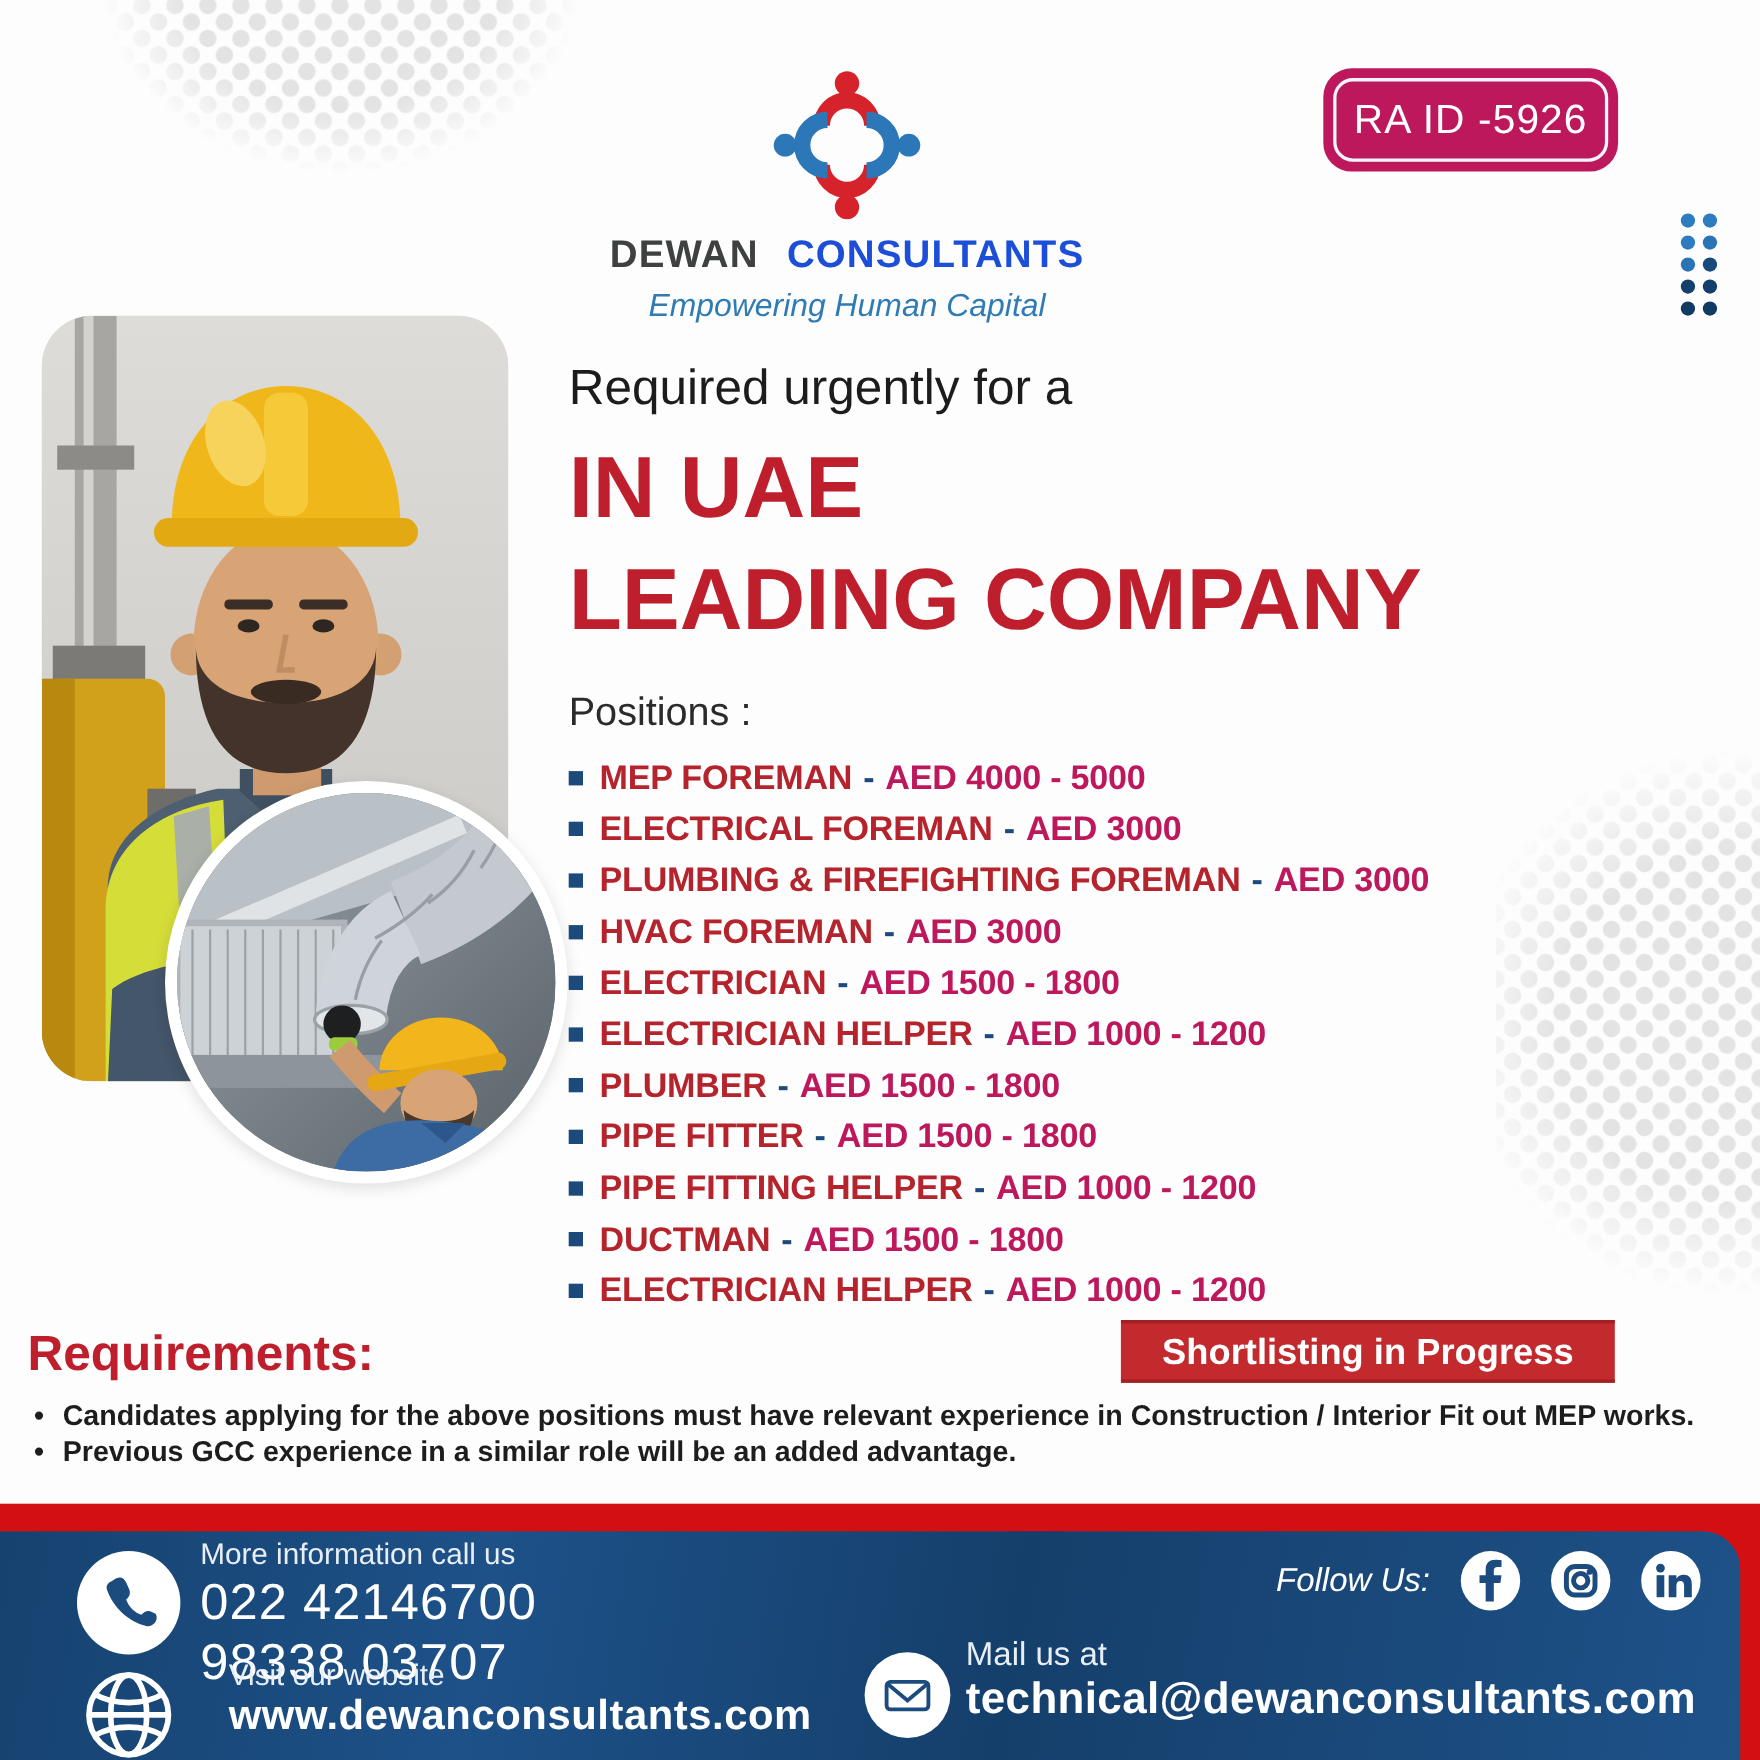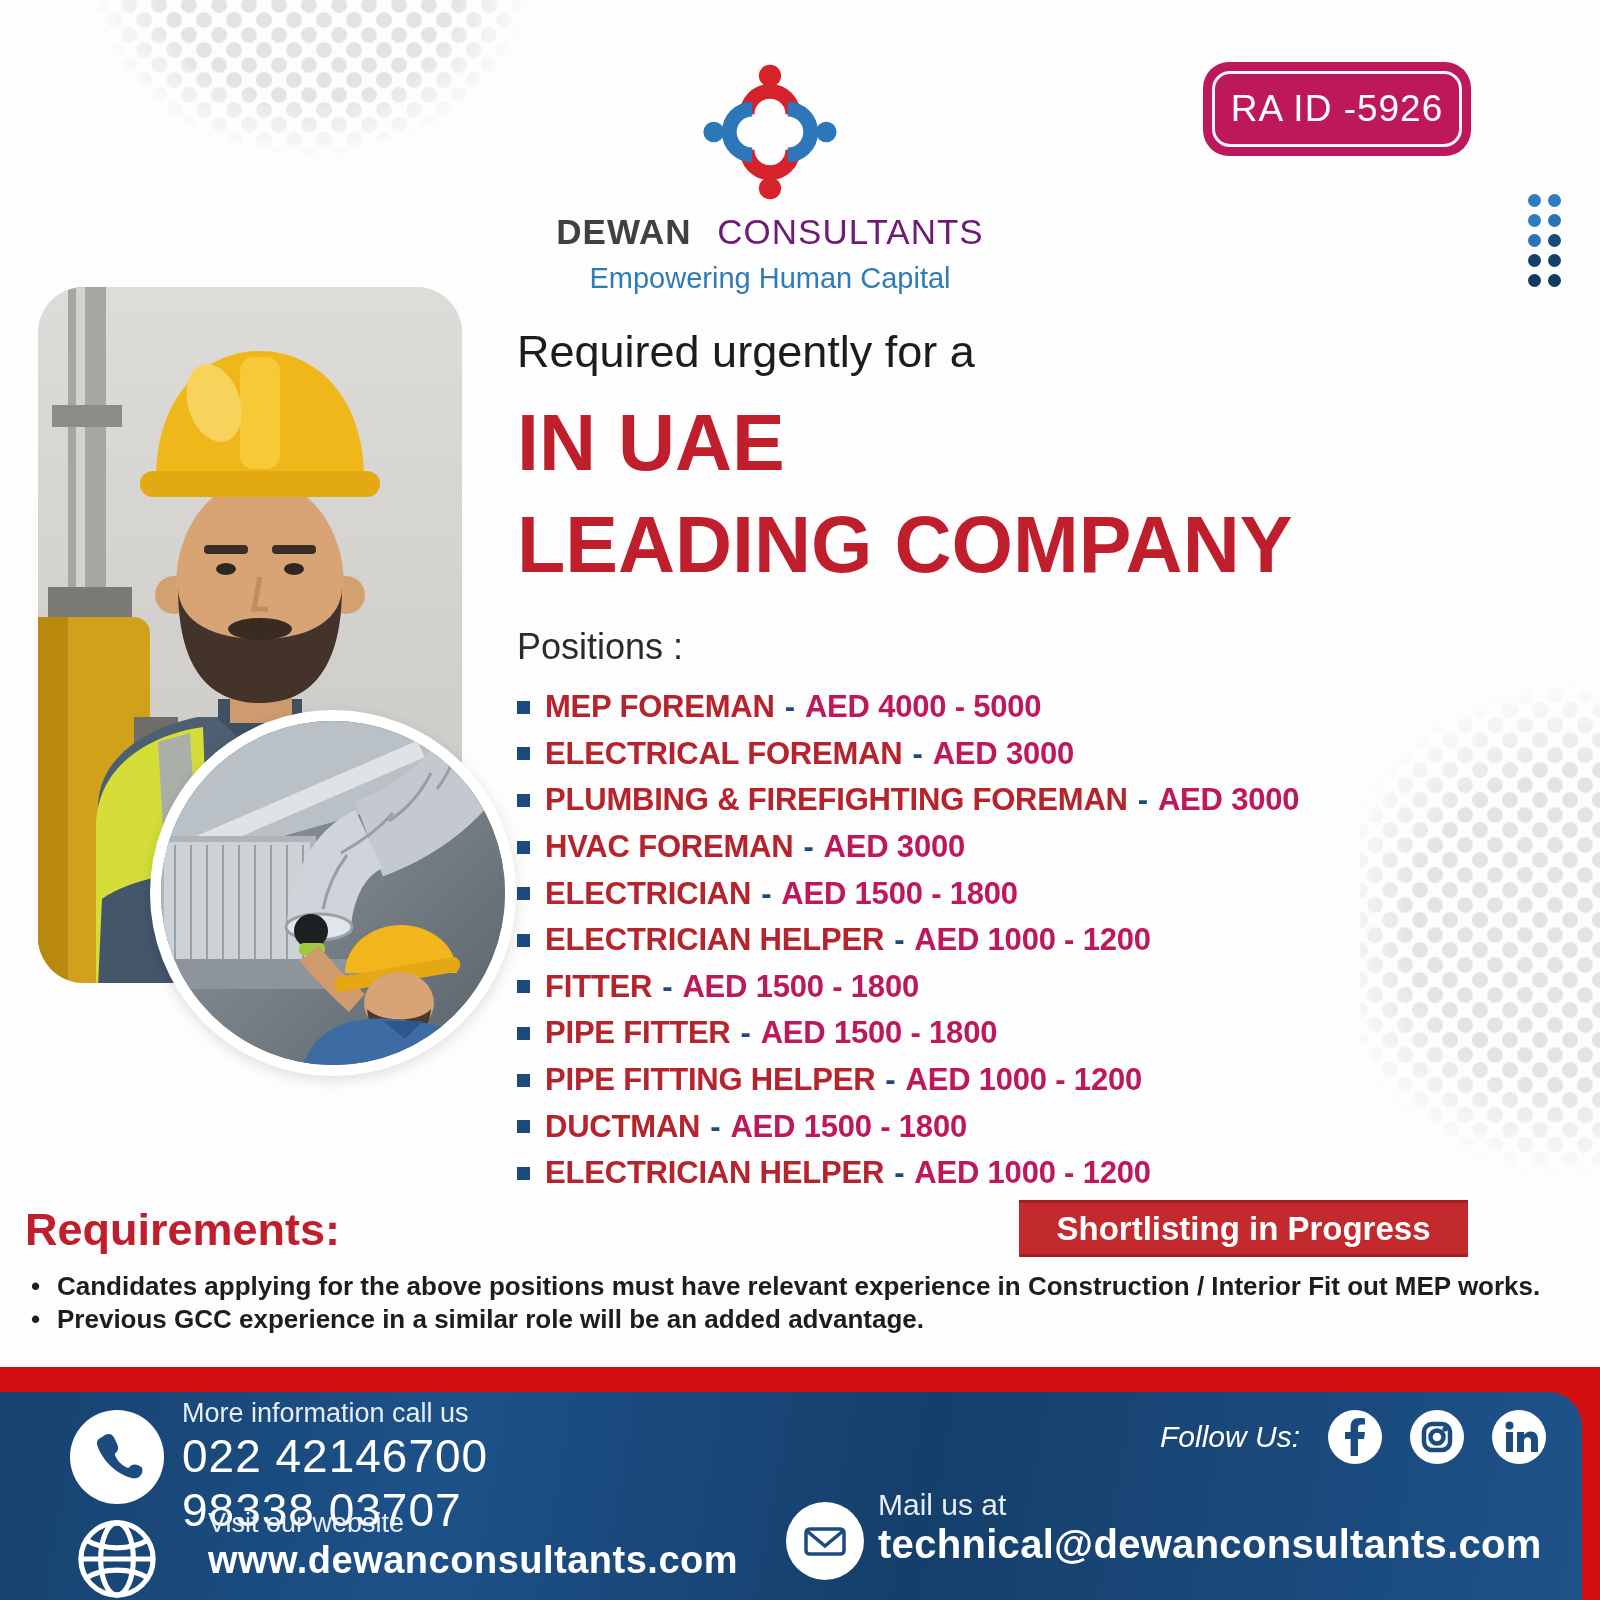--- a/index.html
+++ b/index.html
@@ -25,22 +25,22 @@
   .halftone.right{
     right:-70px;top:680px;width:310px;height:500px;
     -webkit-mask-image:radial-gradient(circle at 68% 50%,#000 48%,transparent 76%);
             mask-image:radial-gradient(circle at 68% 50%,#000 48%,transparent 76%);
   }
   
   .brand{position:absolute;left:520px;top:58px;width:500px;text-align:center;}
   .brand svg.mark{display:block;margin:0 auto;}
   .brand-line{margin-top:6px;font-size:35px;letter-spacing:1px;white-space:nowrap;}
   .brand-line .b1{color:#3f4040;font-weight:700;}
-  .brand-line .b2{color:#701a75;font-weight:400;margin-left:15px;}
-  .brand-tagline{margin-top:10px;font-size:29px;color:#2f7cb5;}
+  .brand-line .b2{color:#1d4ed8;font-weight:700;margin-left:15px;}
+  .brand-tagline{margin-top:10px;font-size:29px;color:#2f7cb5;font-style:italic;}
   .ra-badge{
     position:absolute;left:1203px;top:62px;width:268px;height:94px;
     background:#be185d;border-radius:26px;display:flex;align-items:center;justify-content:center;
   }
   .ra-badge .inner{
     position:absolute;inset:9px;border:3px solid #f2f6fa;border-radius:18px;
   }
   .ra-badge .txt{position:relative;color:#ffffff;font-size:37px;letter-spacing:1px;}
   .dots-grid{
     position:absolute;left:1528px;top:194px;display:grid;
@@ -311,21 +311,21 @@
 
         <li>
           <span class="sq"></span>
           <span class="pos-name">ELECTRICIAN HELPER</span>
           <span class="pos-sep">-</span>
           <span class="pos-salary">AED 1000 - 1200</span>
         </li>
 
         <li>
           <span class="sq"></span>
-          <span class="pos-name">FITTER</span>
+          <span class="pos-name">PLUMBER</span>
           <span class="pos-sep">-</span>
           <span class="pos-salary">AED 1500 - 1800</span>
         </li>
 
         <li>
           <span class="sq"></span>
           <span class="pos-name">PIPE FITTER</span>
           <span class="pos-sep">-</span>
           <span class="pos-salary">AED 1500 - 1800</span>
         </li>

